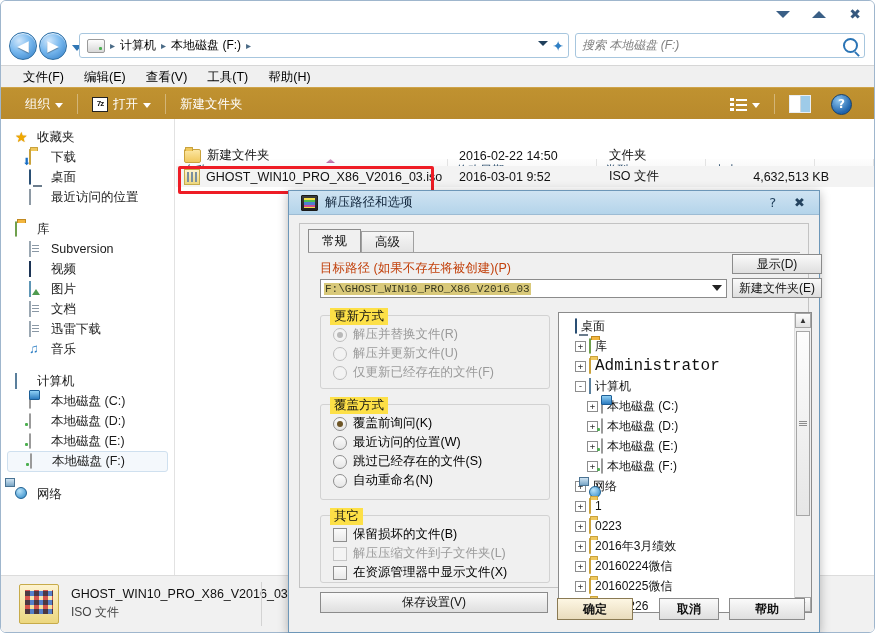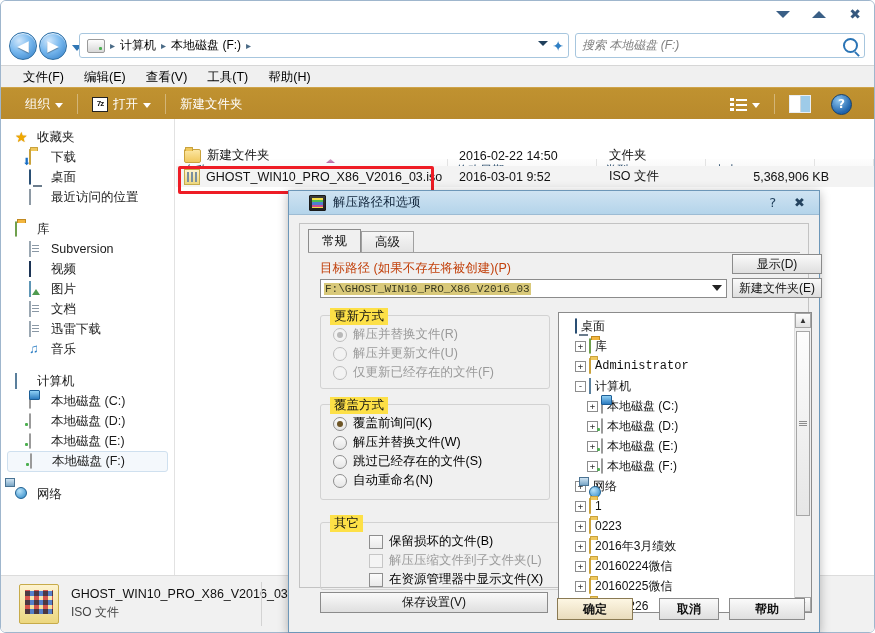--- a/index.html
+++ b/index.html
@@ -210,21 +210,21 @@
   
   .dlg{
     position:absolute;left:288px;top:190px;width:532px;height:443px;
     background:#f0f0f0;border:1px solid #6d97b8;
     box-sizing:border-box;z-index:50;
     box-shadow:0 2px 10px rgba(0,0,0,.28);
     font-family:"Liberation Sans","DejaVu Sans",sans-serif;
   }
   .dlg-title{
     height:24px;background:linear-gradient(#cfe3f2,#b4d4ea);
-    border-bottom:1px solid #9dbcd4;display:flex;align-items:center;padding-left:20px;
+    border-bottom:1px solid #9dbcd4;display:flex;align-items:center;padding-left:12px;
     box-sizing:border-box;
   }
   .rar-ico{width:15px;height:14px;margin-right:7px;position:relative;
     background:linear-gradient(#3c3c3c,#202020);border:1px solid #1a1a1a;border-radius:1px;}
   .rar-ico:after{content:"";position:absolute;left:2px;top:2px;right:2px;bottom:2px;
     background:linear-gradient(#f2e04a 0 22%,#4fc04f 22% 44%,#4f7fd0 44% 66%,#d04f8f 66% 88%,#f2e04a 88% 100%);}
   .dlg-title-txt{font-size:12.5px;color:#10243a;}
   .dlg-title-btns{margin-left:auto;display:flex;gap:18px;padding-right:14px;color:#24435f;}
   .dlg-title-btns span{font-size:13px;cursor:default;font-family:"DejaVu Sans",sans-serif;}
 
@@ -264,21 +264,21 @@
   .btn.save{position:absolute;left:20px;top:368px;width:228px;height:21px;}
 
   .group{
     position:absolute;border:1px solid #d2d2d2;border-radius:3px;background:transparent;
   }
   .group > .gtitle{
     position:absolute;left:9px;top:-8px;background:#fde047;padding:0 4px;font-size:12.5px;color:#111;
   }
   .g-update{left:20px;top:91px;width:228px;height:72px;}
   .g-over{left:20px;top:180px;width:228px;height:94px;}
-  .g-other{left:20px;top:298px;width:228px;height:66px;padding-left:36px;}
+  .g-other{left:20px;top:291px;width:228px;height:66px;}
 
   .opt{display:flex;align-items:center;gap:6px;font-size:12.5px;height:19px;padding-left:12px;}
   .opt.dim{color:#9a9a9a;}
   .radio{width:12px;height:12px;border-radius:50%;border:1px solid #8e8e8e;
     background:linear-gradient(#fbfbfb,#e6e6e6);flex:0 0 auto;position:relative;}
   .radio.on:after{content:"";position:absolute;left:3px;top:3px;width:6px;height:6px;border-radius:50%;background:#6d5526;}
   .radio.dim{border-color:#bdbdbd;background:#f3f3f3;}
   .radio.dim.on:after{background:#b9b9b9;}
   .chk{width:12px;height:12px;border:1px solid #8e8e8e;background:linear-gradient(#fbfbfb,#e9e9e9);flex:0 0 auto;}
   .chk.dim{border-color:#c6c6c6;background:#f4f4f4;}
@@ -298,21 +298,21 @@
     display:flex;align-items:center;justify-content:center;}
   .ts-thumb i{display:block;width:8px;height:5px;
     background:repeating-linear-gradient(0deg,#8d8d8d 0 1px,transparent 1px 2px);}
 
   .tnode{display:flex;align-items:center;height:20px;font-size:12px;color:#111;white-space:nowrap;}
   .tnode .exp{width:9px;height:9px;border:1px solid #8d8d8d;background:#fff;margin-right:3px;
     display:flex;align-items:center;justify-content:center;font-size:9px;line-height:7px;color:#333;flex:0 0 auto;
     font-family:"DejaVu Sans Mono",monospace;}
   .tnode .spacer{width:12px;flex:0 0 auto;}
   .tnode .tico{margin-right:4px;flex:0 0 auto;}
-  .mono{font-family:"Liberation Mono","DejaVu Sans Mono",monospace;font-size:12px;}
+  .mono{font-family:"Liberation Mono","DejaVu Sans Mono",monospace;font-size:16px;}
 
   .dlg-footer{position:absolute;left:0;right:0;bottom:0;height:44px;font-weight:bold;}
   .btn.ok{position:absolute;right:186px;bottom:12px;width:76px;height:22px;
     background:linear-gradient(#fdf6e3,#e9dcbd);border:1px solid #8a7a53;}
   .btn.cancel{position:absolute;right:100px;bottom:12px;width:60px;height:22px;}
   .btn.help{position:absolute;right:14px;bottom:12px;width:76px;height:22px;}
 </style>
 </head>
 <body>
 
@@ -514,21 +514,21 @@
             <div class="cell" style="width:110px;text-align:right"></div>
           </div>
 
           <div class="row" style="background:#f3f3f3;">
             <div class="cell name" style="width:275px">
               <span class="iso-ico"></span>
               <span>GHOST_WIN10_PRO_X86_V2016_03.iso</span>
             </div>
             <div class="cell" style="width:150px">2016-03-01 9:52</div>
             <div class="cell" style="width:110px">ISO 文件</div>
-            <div class="cell" style="width:118px;text-align:right;padding-left:0">5,368,906 KB</div>
+            <div class="cell" style="width:118px;text-align:right;padding-left:0">4,632,513 KB</div>
           </div>
         </div>
       </div>
 
       <div class="detailspane">
         <div class="det-ico"></div>
         <div class="det-text">
           <div class="det-title">GHOST_WIN10_PRO_X86_V2016_03</div>
           <div class="det-sub">ISO 文件</div>
         </div>
@@ -587,21 +587,21 @@
 
       <div class="group g-over">
         <div class="gtitle">覆盖方式</div>
         <div style="padding-top:9px">
           <div class="opt">
             <span class="radio on"></span>
             <span>覆盖前询问(K)</span>
           </div>
           <div class="opt">
             <span class="radio"></span>
-            <span>解压并替换文件(W)</span>
+            <span>最近访问的位置(W)</span>
           </div>
           <div class="opt">
             <span class="radio"></span>
             <span>跳过已经存在的文件(S)</span>
           </div>
           <div class="opt">
             <span class="radio"></span>
             <span>自动重命名(N)</span>
           </div>
         </div>

